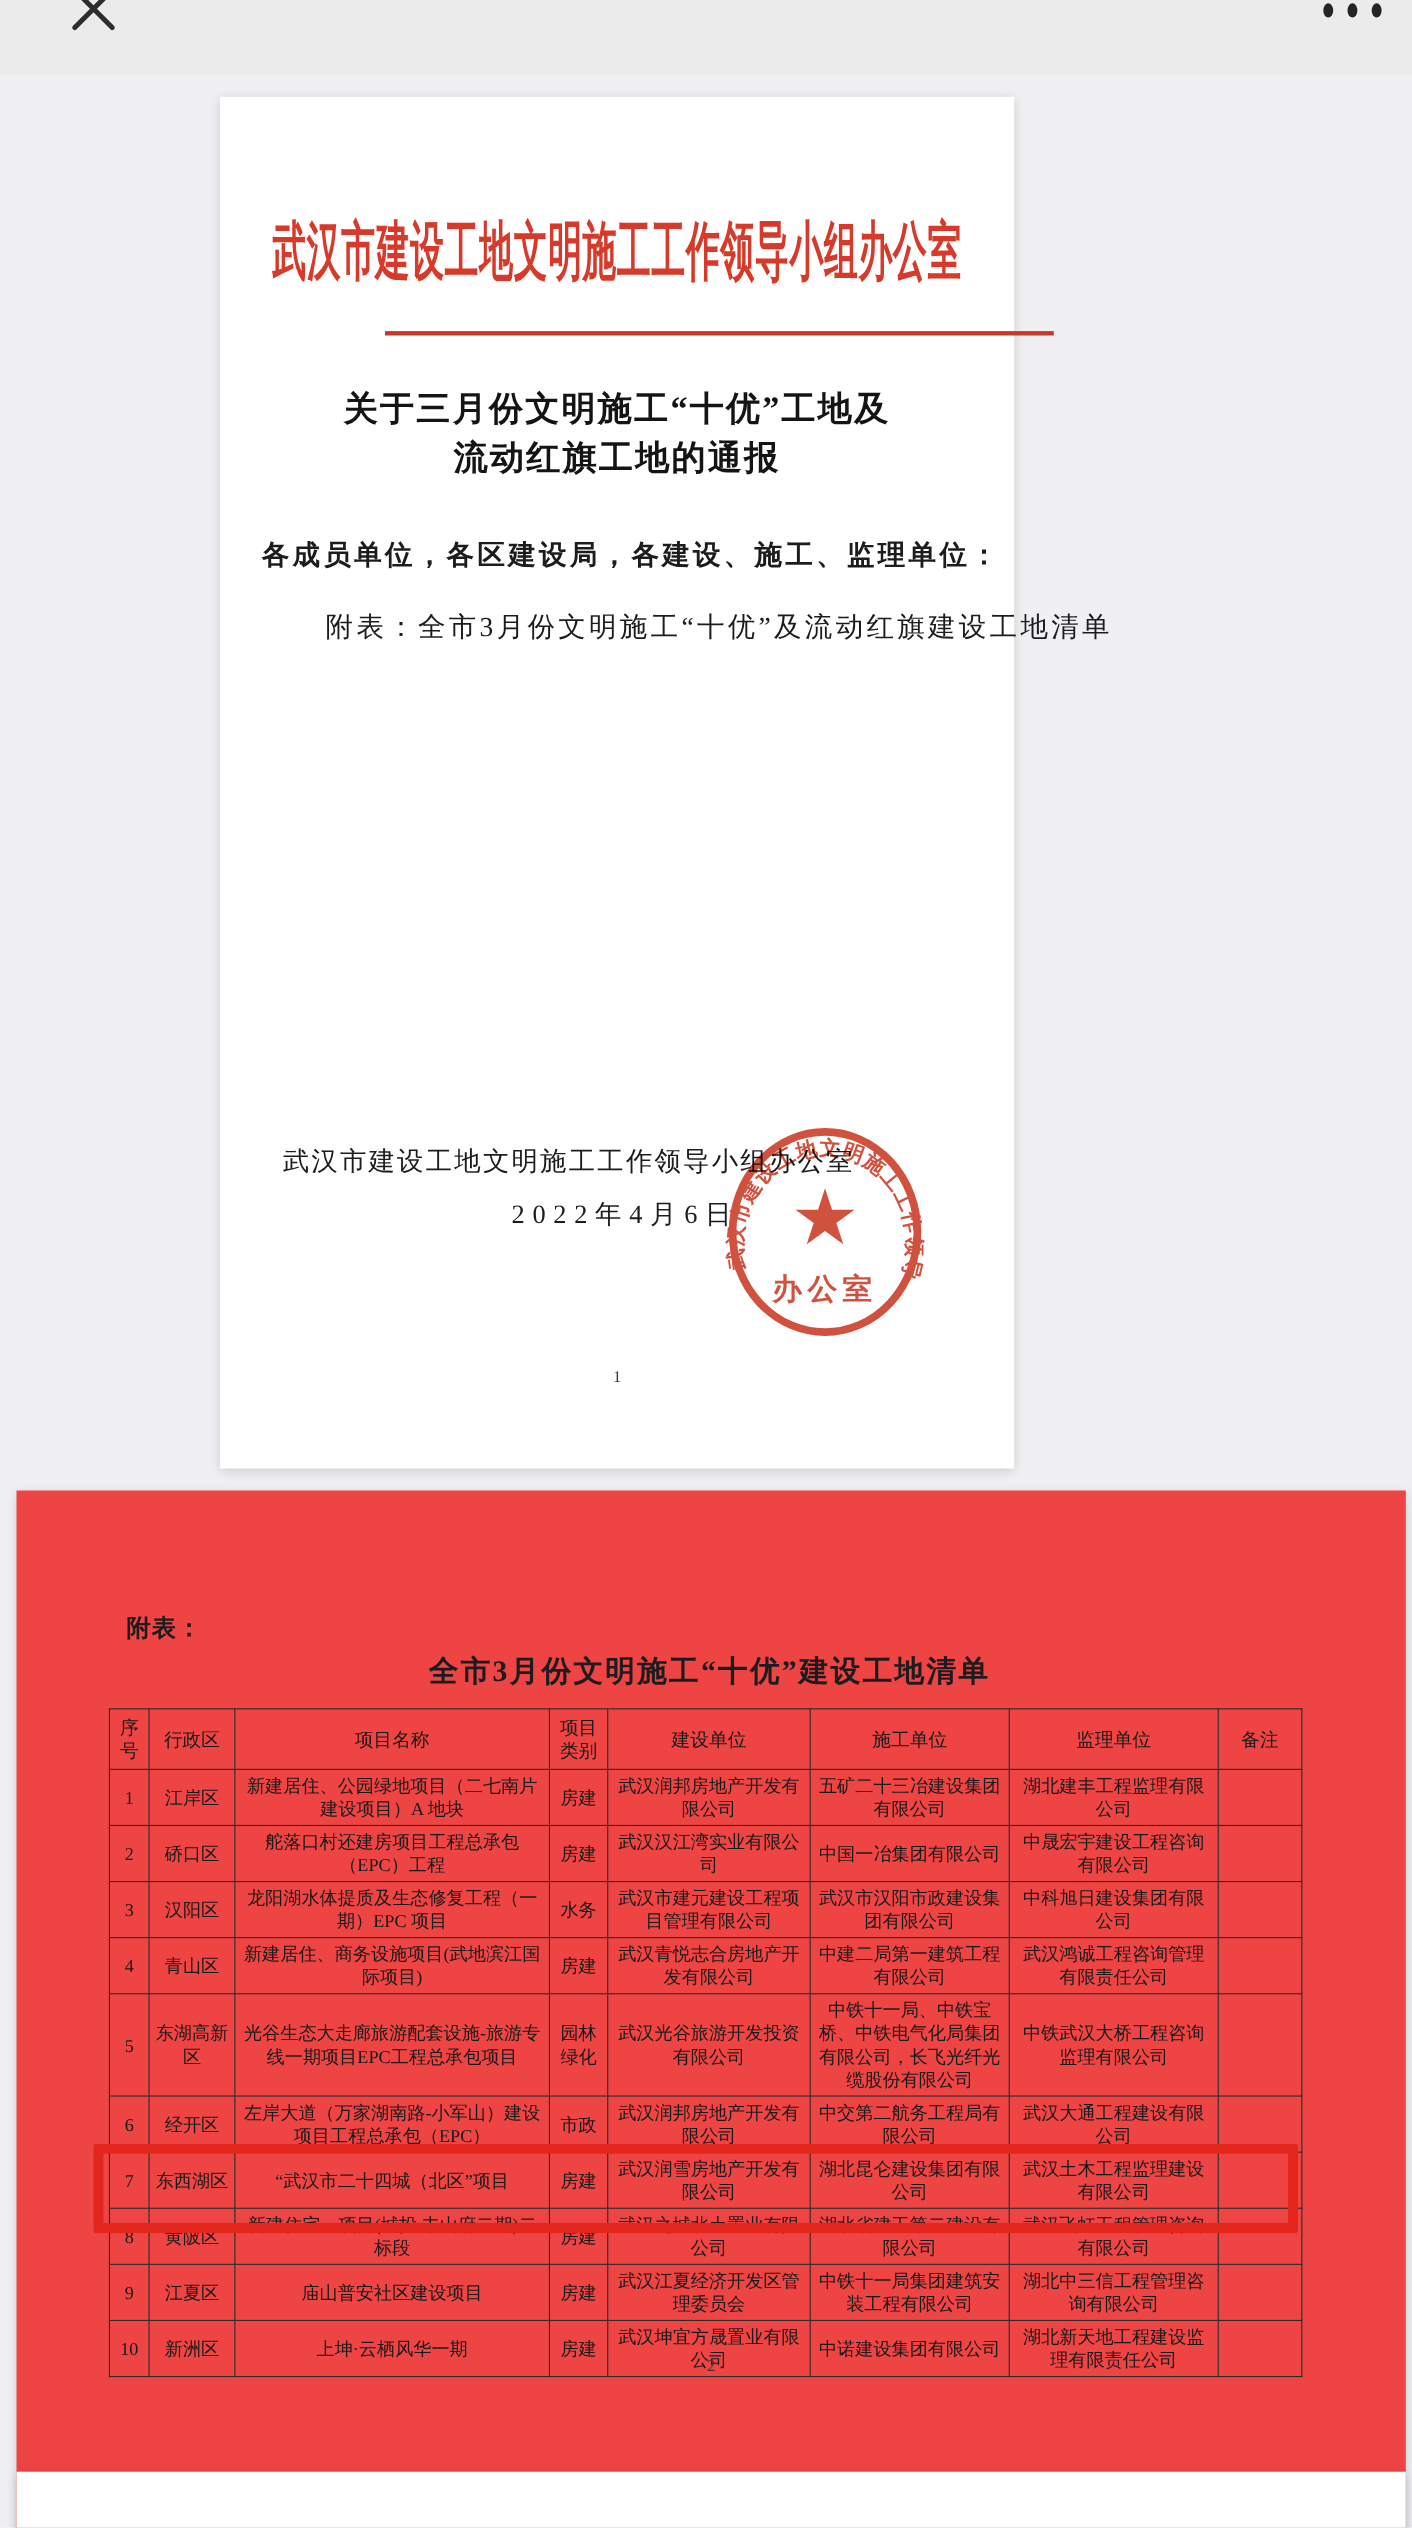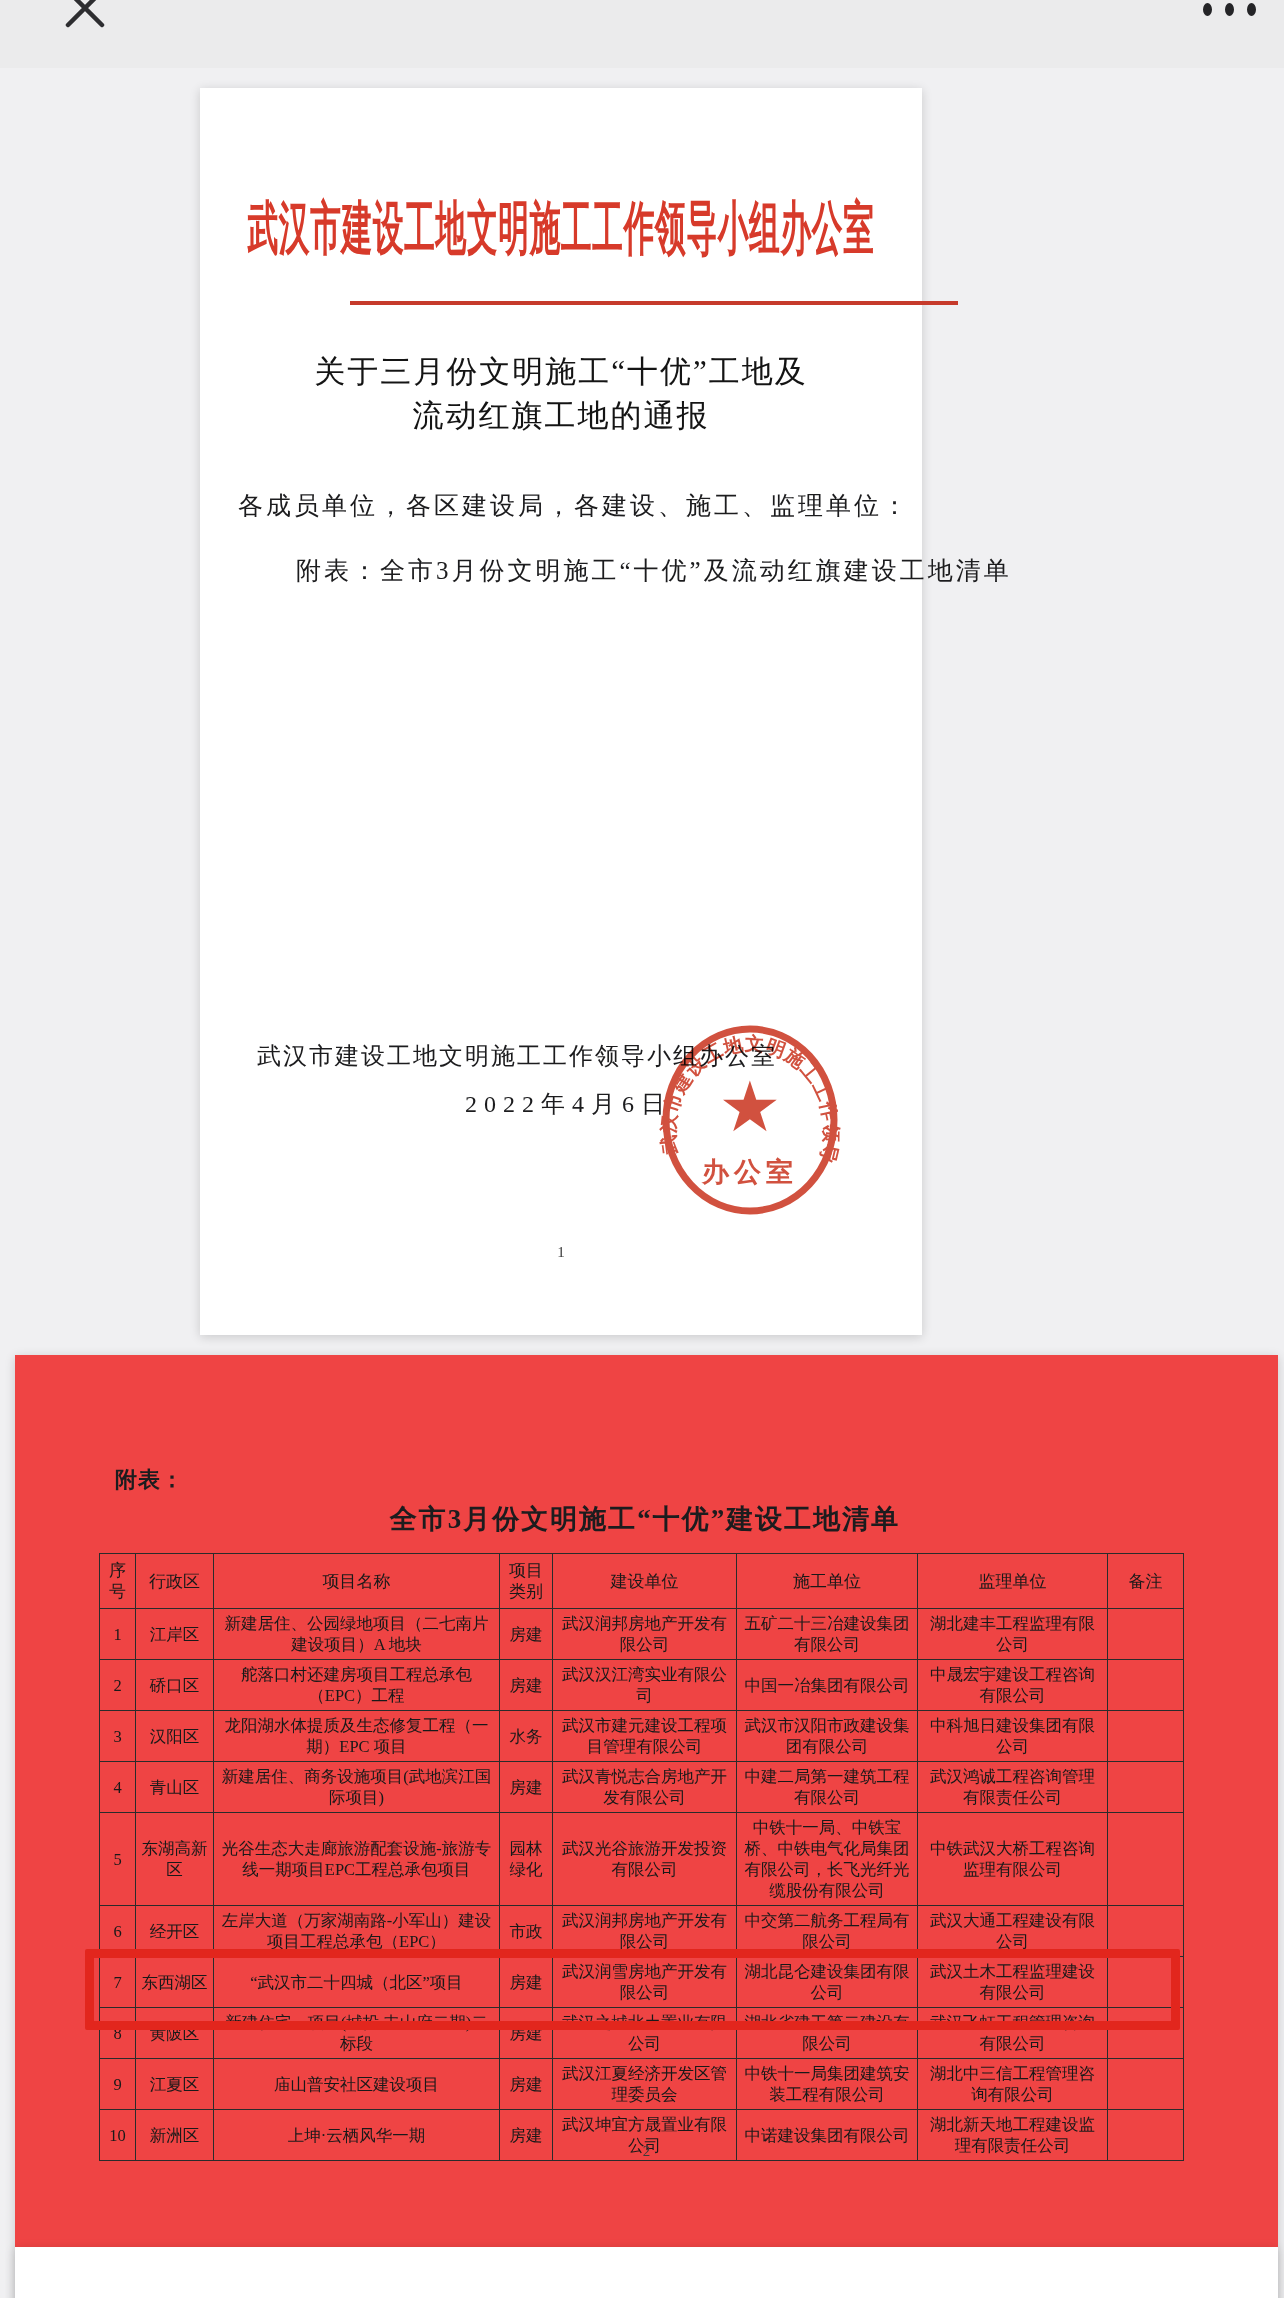--- a/index.html
+++ b/index.html
@@ -19,23 +19,23 @@
   .page2{left:15px;top:1355px;width:1263px;height:986px;background:#ef4444;}
   .page3{left:15px;top:2247px;width:1263px;height:60px;}
   
   .org-header{position:absolute;top:104px;left:0;width:100%;height:74px;display:flex;justify-content:center;align-items:center;}
   .org-header span{
     font-size:54px;font-weight:bold;color:#d73a2a;white-space:nowrap;
     transform:scale(.57,1.08);transform-origin:center center;letter-spacing:1px;
   }
   .red-rule{position:absolute;top:213px;left:150px;width:608px;height:4px;background:#c63a2b;}
   .doc-title{position:absolute;top:262px;left:0;width:100%;text-align:center;
-    font-size:31px;font-weight:normal;line-height:44px;letter-spacing:2px;color:#141414;}
+    font-size:31px;font-weight:bold;line-height:44px;letter-spacing:2px;color:#141414;}
   .body-text{position:absolute;top:394px;left:38px;width:778px;font-size:25px;line-height:47px;letter-spacing:3px;}
-  .salutation{text-align:left;}
+  .salutation{text-align:left;font-weight:bold;}
   .para{text-indent:2em;text-align:justify;}
   .attach-note{margin-top:18px;margin-left:58px;width:646px;padding-left:82px;text-indent:-82px;text-align:justify;}
   .signature{position:absolute;top:952px;left:0;width:100%;text-align:right;padding-right:145px;box-sizing:border-box;
     font-size:24px;letter-spacing:2px;}
   .sign-date{position:absolute;top:1000px;left:0;width:100%;text-align:right;padding-right:250px;box-sizing:border-box;
     font-size:24px;letter-spacing:7px;}
   .stamp{position:absolute;left:458px;top:933px;mix-blend-mode:multiply;opacity:.93;pointer-events:none;}
   .pagenum{position:absolute;bottom:74px;left:0;width:100%;text-align:center;font-size:15px;color:#3a3a3a;}
   
   .attach-label{position:absolute;top:110px;left:100px;font-size:22px;font-weight:bold;letter-spacing:1px;}

